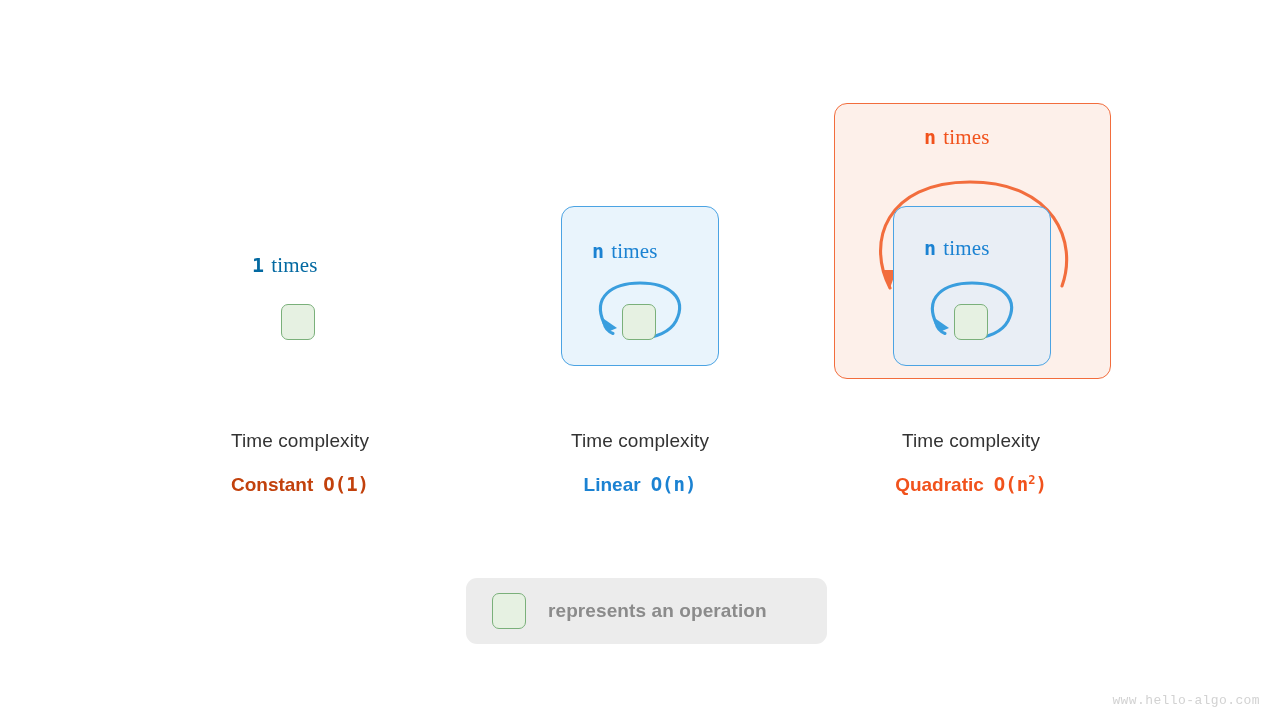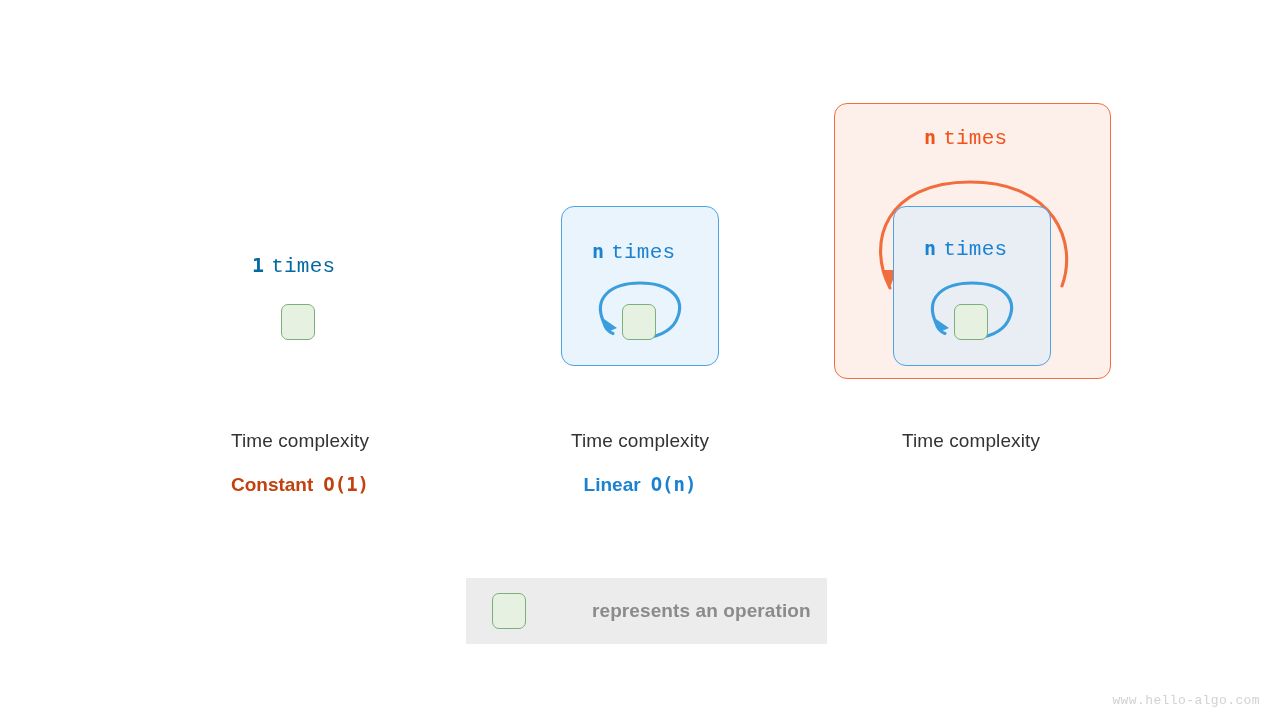--- a/index.html
+++ b/index.html
@@ -28,21 +28,21 @@
     font-size: 21px;
     line-height: 1;
     letter-spacing: .2px;
   }
   .times-cap .cnt {
     font-family: "DejaVu Sans Mono", "Liberation Mono", monospace;
     font-weight: bold;
     font-size: 20px;
   }
   .times-cap .lbl {
-    font-family: Liberation Mono, monospace;
+    font-family: Liberation Serif, serif;
     font-weight: 400;
     margin-left: 7px;
   }
 
   
   .op-box {
     position: absolute;
     width: 34px;
     height: 36px;
     border-radius: 7px;
@@ -107,23 +107,22 @@
     vertical-align: super;
     line-height: 0;
   }
 
   
   .legend {
     position: absolute;
     display: flex;
     align-items: center;
     background: #ececec;
-    border-radius: 1px;
-    box-sizing: border-box;
-    gap: 44px;
+    border-radius: 11px;
+    box-sizing: border-box;
   }
   .legend .sq {
     position: relative;
     width: 34px;
     height: 36px;
     border-radius: 7px;
     background: #e6f1e2;
     border: 1.6px solid #7ab07a;
     box-sizing: border-box;
     flex: 0 0 auto;
@@ -222,20 +221,23 @@
                C 78 8, 98 22, 86 46
                C 80 57, 66 63, 50 63" fill="none" stroke="#3a9ede" stroke-width="3.1" stroke-linecap="round"></path>
       <path d="M 12.5 43 C 13 49, 15.5 53.5, 20 56  L 27 53 Z" fill="#3a9ede"></path>
       <path d="M 14 48 C 15 53, 18 56.5, 23 58.5" fill="none" stroke="#3a9ede" stroke-width="3.1" stroke-linecap="round"></path>
     </svg>
 
     <div class="op-box" style="left:954px; top:304px;"></div>
 
     <div class="col-caption" style="left:821px; top:430px; width:300px;">
       <div class="title">Time complexity</div>
+      <div class="value" style="color:#f1521c;">
+        <span class="word">Quadratic</span><span class="big-o"><span>O(n</span><sup>2</sup><span>)</span></span>
+      </div>
     </div>
   </div>
 
   <div class="legend" style="left:466px; top:578px; width:361px; height:66px; padding-left:26px;">
     <div class="sq"></div>
     <div class="txt">represents an operation</div>
   </div>
 
   <div class="watermark">www.hello-algo.com</div>
 

